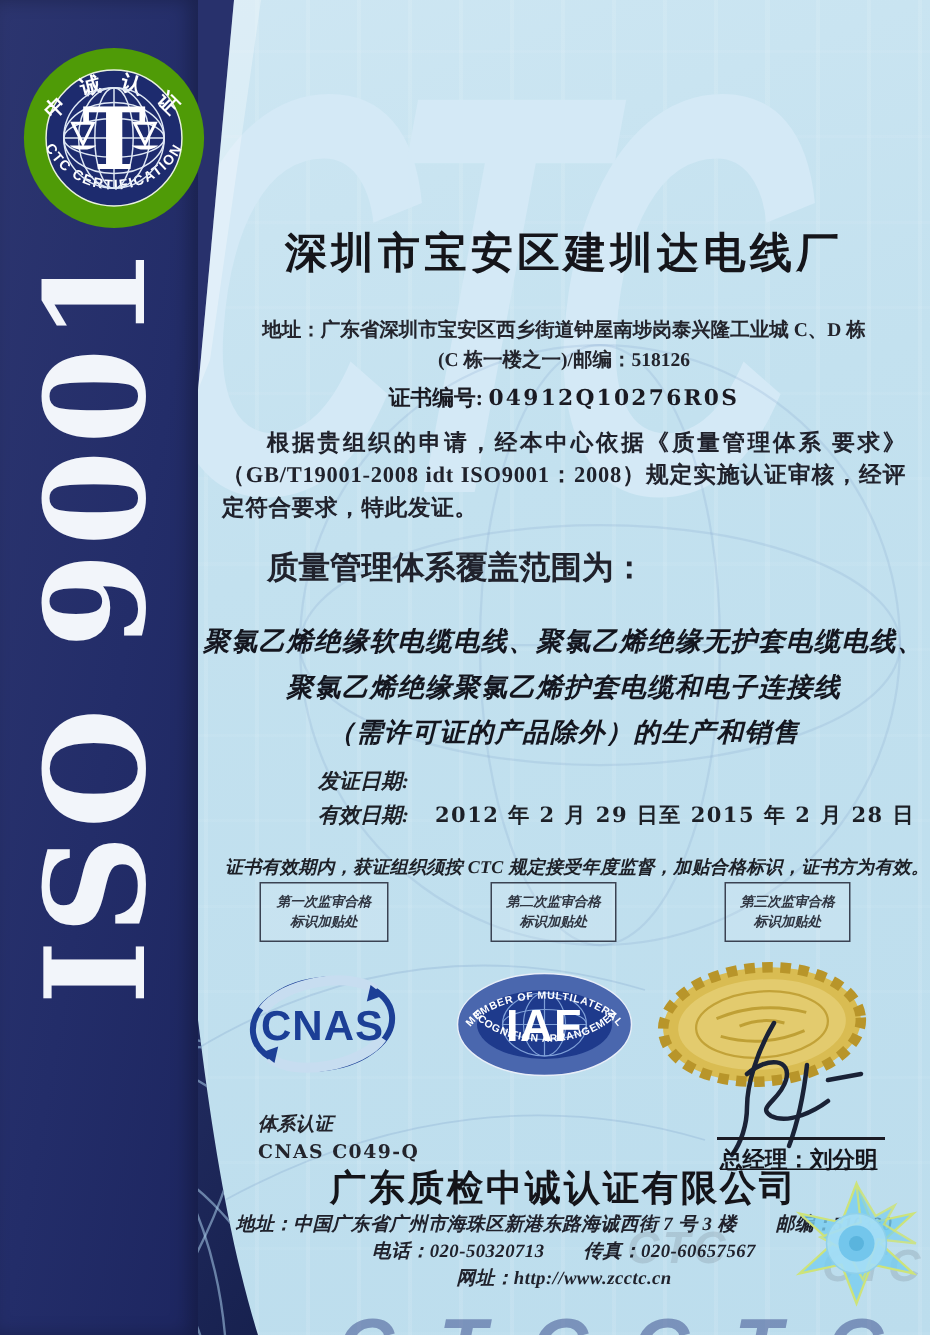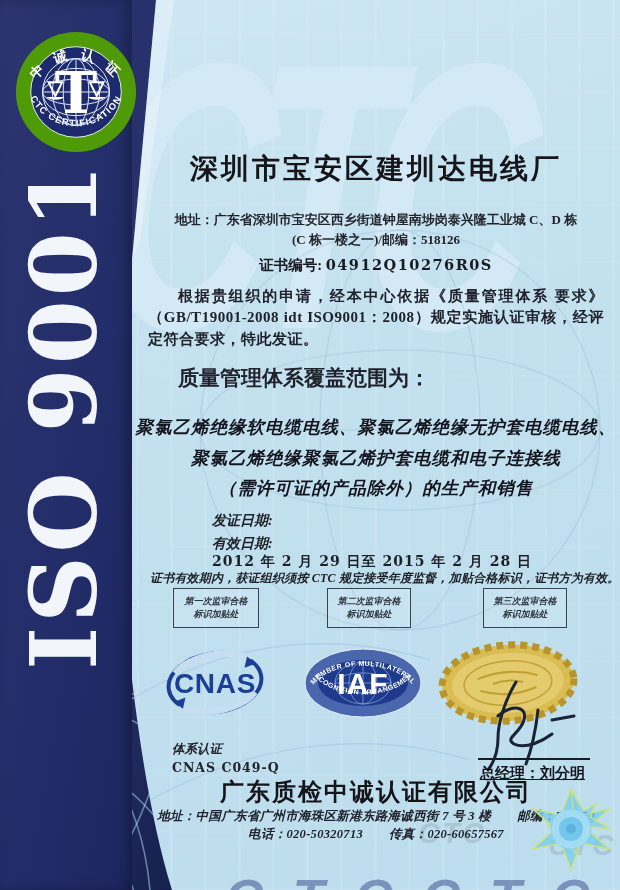--- a/index.html
+++ b/index.html
@@ -37,21 +37,21 @@
     font-weight:900;font-size:28px;letter-spacing:3px;color:#15151a;}
   .addr{width:100%;top:210px;text-align:center;font-size:13px;font-weight:bold;line-height:1.55;color:#23242c;}
   .certno{width:100%;top:256px;text-align:center;font-size:14.5px;font-weight:bold;color:#1a1a22;}
   .certno .num{font-family:"DejaVu Serif",serif;letter-spacing:1.5px;}
   .para{left:16px;width:456px;top:286px;font-size:15px;font-weight:bold;line-height:1.42;
     text-align:justify;color:#20222c;text-indent:2em;letter-spacing:.5px;}
   .scope-intro{left:46px;top:364px;font-size:21px;font-weight:bold;color:#20222c;}
   .scope{width:100%;top:412px;text-align:center;font-style:italic;font-weight:bold;
     font-size:17.5px;line-height:1.75;color:#14161f;letter-spacing:1px;}
   .dates{left:80px;top:512px;font-size:14px;font-weight:bold;color:#1d2027;}
-  .dates .row{display:flex;margin-bottom:5px;flex-direction:column;}
+  .dates .row{display:flex;margin-bottom:5px;}
   .dates .lbl{font-style:italic;width:78px;}
   .dates .val{font-family:"DejaVu Serif",serif;letter-spacing:1px;}
   .note{left:18px;width:456px;top:570px;font-size:12px;font-weight:bold;font-style:italic;
     color:#1d2027;white-space:nowrap;letter-spacing:.2px;}
   .stampbox{top:588px;height:34px;border:1.5px solid #3a4252;background:rgba(255,255,255,.12);
     display:flex;flex-direction:column;justify-content:center;text-align:center;
     font-size:9px;font-weight:bold;font-style:italic;color:#303642;line-height:1.45;padding:2px 4px;}
   .cnas-caption{left:40px;top:740px;font-size:12.5px;font-weight:bold;font-style:italic;
     color:#23242c;line-height:1.5;}
   .cnas-caption .code{font-family:"DejaVu Serif",serif;font-style:normal;letter-spacing:1px;}
@@ -258,20 +258,23 @@
       <div class="code">CNAS C049-Q</div>
     </div>
 
     <div class="abs issuer-name">广东质检中诚认证有限公司</div>
     <div class="abs issuer-line il1">
       <span>地址：中国广东省广州市海珠区新港东路海诚西街 7 号 3 楼</span><span class="sp"></span><span>邮编：510330</span>
     </div>
     <div class="abs issuer-line il2">
       <span>电话：020-50320713</span><span class="sp"></span><span>传真：020-60657567</span>
     </div>
+    <div class="abs issuer-line il3">
+      <span>网址：http://www.zcctc.cn</span>
+    </div>
 
     <svg class="abs rosette" viewBox="0 0 86 86">
       <g transform="translate(43 43)">
         <g fill="rgba(120,205,240,.80)" stroke="#cde37a" stroke-width="1.5">
           <polygon points="0,-40 10,-14 38,-20 16,0 38,20 10,14 0,40 -10,14 -38,20 -16,0 -38,-20 -10,-14"></polygon>
           <polygon points="28,-28 8,-12 20,14 0,8 -20,14 -8,-12 -28,-28 -4,-22 0,-36 4,-22" transform="rotate(45)" opacity=".85"></polygon>
         </g>
         <circle r="20" fill="rgba(165,222,245,.9)" stroke="#8fd0ea" stroke-width="1"></circle>
         <circle r="12" fill="rgba(110,195,235,.9)"></circle>
         <circle r="5" fill="#5ab4dd"></circle>

